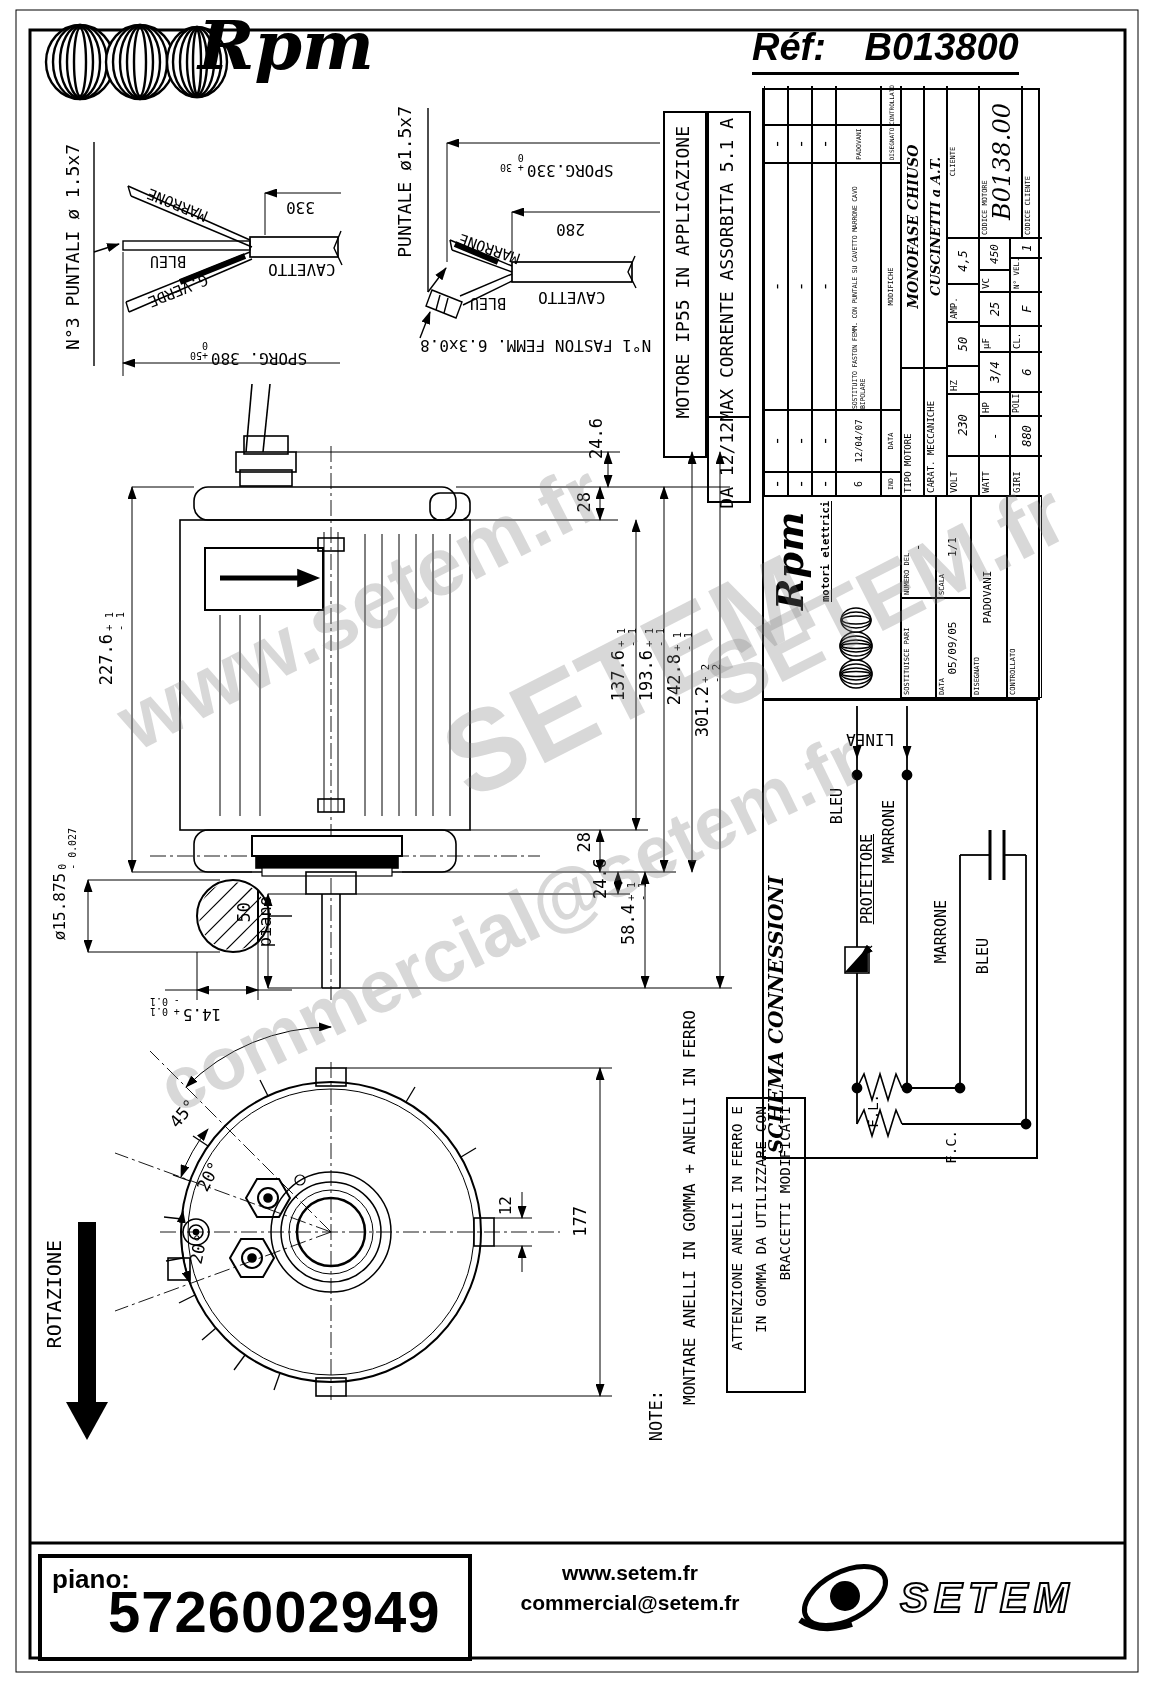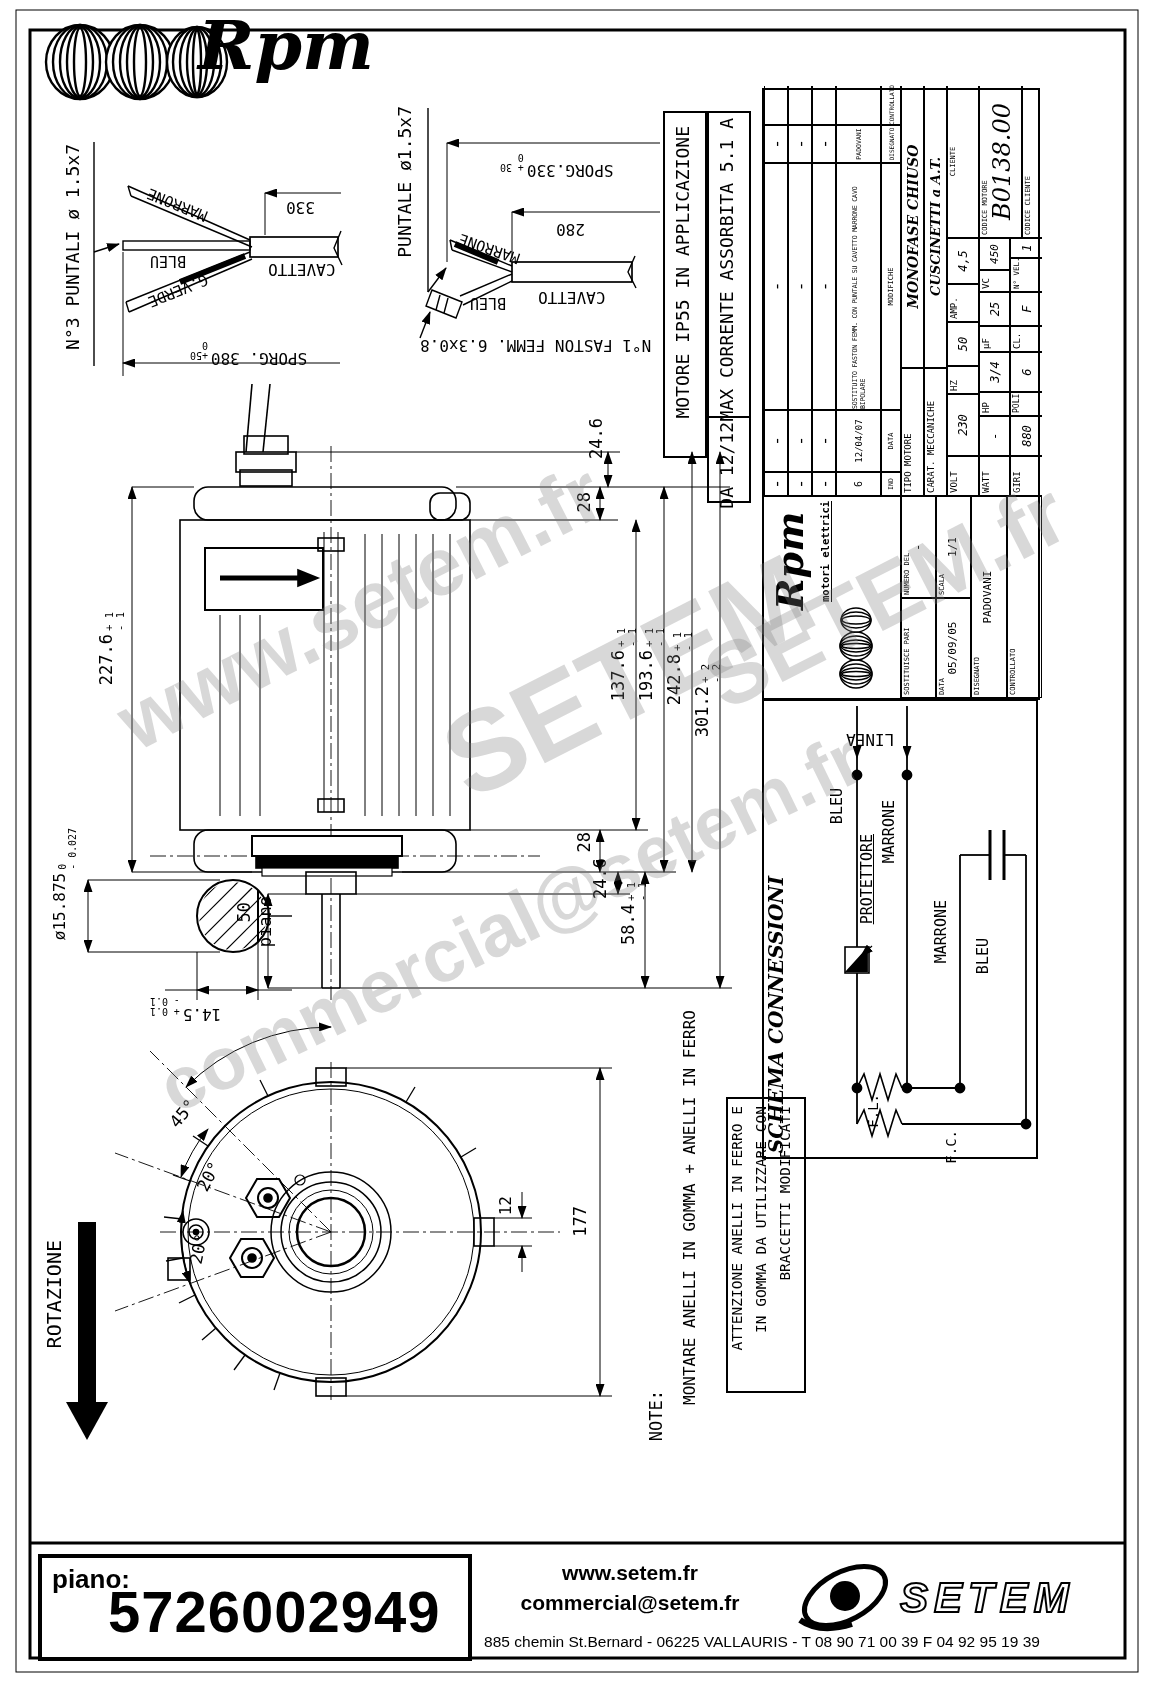--- a/index.html
+++ b/index.html
@@ -302,20 +302,24 @@
     <path d="M 800 1620 q 20 14 52 4" fill="none" stroke="#000" stroke-width="6"></path>
   </g>
 </svg>
 
 <div class="wm" style="left:95px;top:560px;font-size:82px;transform:rotate(-27deg);">www.setem.fr</div>
 <div class="wm" style="left:430px;top:610px;font-size:115px;transform:rotate(-27deg);">SETEM</div>
 <div class="wm" style="left:690px;top:545px;font-size:88px;transform:rotate(-27deg);">SETEM.fr</div>
 <div class="wm" style="left:125px;top:880px;font-size:74px;transform:rotate(-26deg);">commercial@setem.fr</div>
 
 <div class="t ser b i lbl" style="left:198px;top:10px;font-size:68px;">Rpm</div>
+<div class="t lbl underl" style="left:752px;top:28px;font-size:38px;font-weight:bold;font-style:italic;font-family:'Liberation Sans',sans-serif;">
+  <span>Réf:</span>
+  <span style="margin-left:28px;">B013800</span>
+</div>
 
 <div class="t vt lbl" style="left:64px;top:144px;font-size:18px;">N°3 PUNTALI ø 1.5x7</div>
 <div class="t lbl" style="left:146px;top:196px;font-size:15px;transform:rotate(202deg);">MARRONE</div>
 <div class="t flip lbl" style="left:150px;top:252px;font-size:15px;">BLEU</div>
 <div class="t lbl" style="left:146px;top:282px;font-size:15px;transform:rotate(158deg);">G.VERDE</div>
 <div class="t flip lbl" style="left:268px;top:260px;font-size:16px;">CAVETTO</div>
 <div class="t flip lbl" style="left:286px;top:198px;font-size:16px;">330</div>
 <div class="t flip lbl" style="left:190px;top:340px;font-size:16px;">
   <span>SPORG. 380</span><span class="st">
         <span>+50</span>
@@ -513,16 +517,15 @@
     <div class="cl" style="font-size:7px;">CODICE MOTORE</div>
     <div class="ser i" style="font-size:24px;text-align:center;margin-top:-2px;">B0138.00</div>
   </div>
   <div class="cell cl" style="left:460px;top:258px;width:152px;height:20px;border-right:none;border-bottom:none;"><span>CODICE CLIENTE</span></div>
 </div>
 
 <div class="t sans b lbl" style="left:52px;top:1566px;font-size:26px;">piano:</div>
 <div class="t sans b lbl" style="left:108px;top:1582px;font-size:58px;letter-spacing:1px;">5726002949</div>
 <div class="t sans b lbl" style="left:480px;top:1562px;width:300px;text-align:center;font-size:21px;">www.setem.fr</div>
 <div class="t sans b lbl" style="left:455px;top:1592px;width:350px;text-align:center;font-size:21px;">commercial@setem.fr</div>
-<div class="t sans lbl" style="left:462px;top:1634px;width:600px;text-align:center;font-size:15.5px;">885 chemin St.Bernard  -  06225 VALLAURIS  -  T 08 90 71 00 39   F 04 92 95 19 39</div>
 <div class="t sans b i outline lbl" style="left:900px;top:1576px;font-size:42px;letter-spacing:6px;">SETEM</div>
 
 </div>
 
 </body></html>

